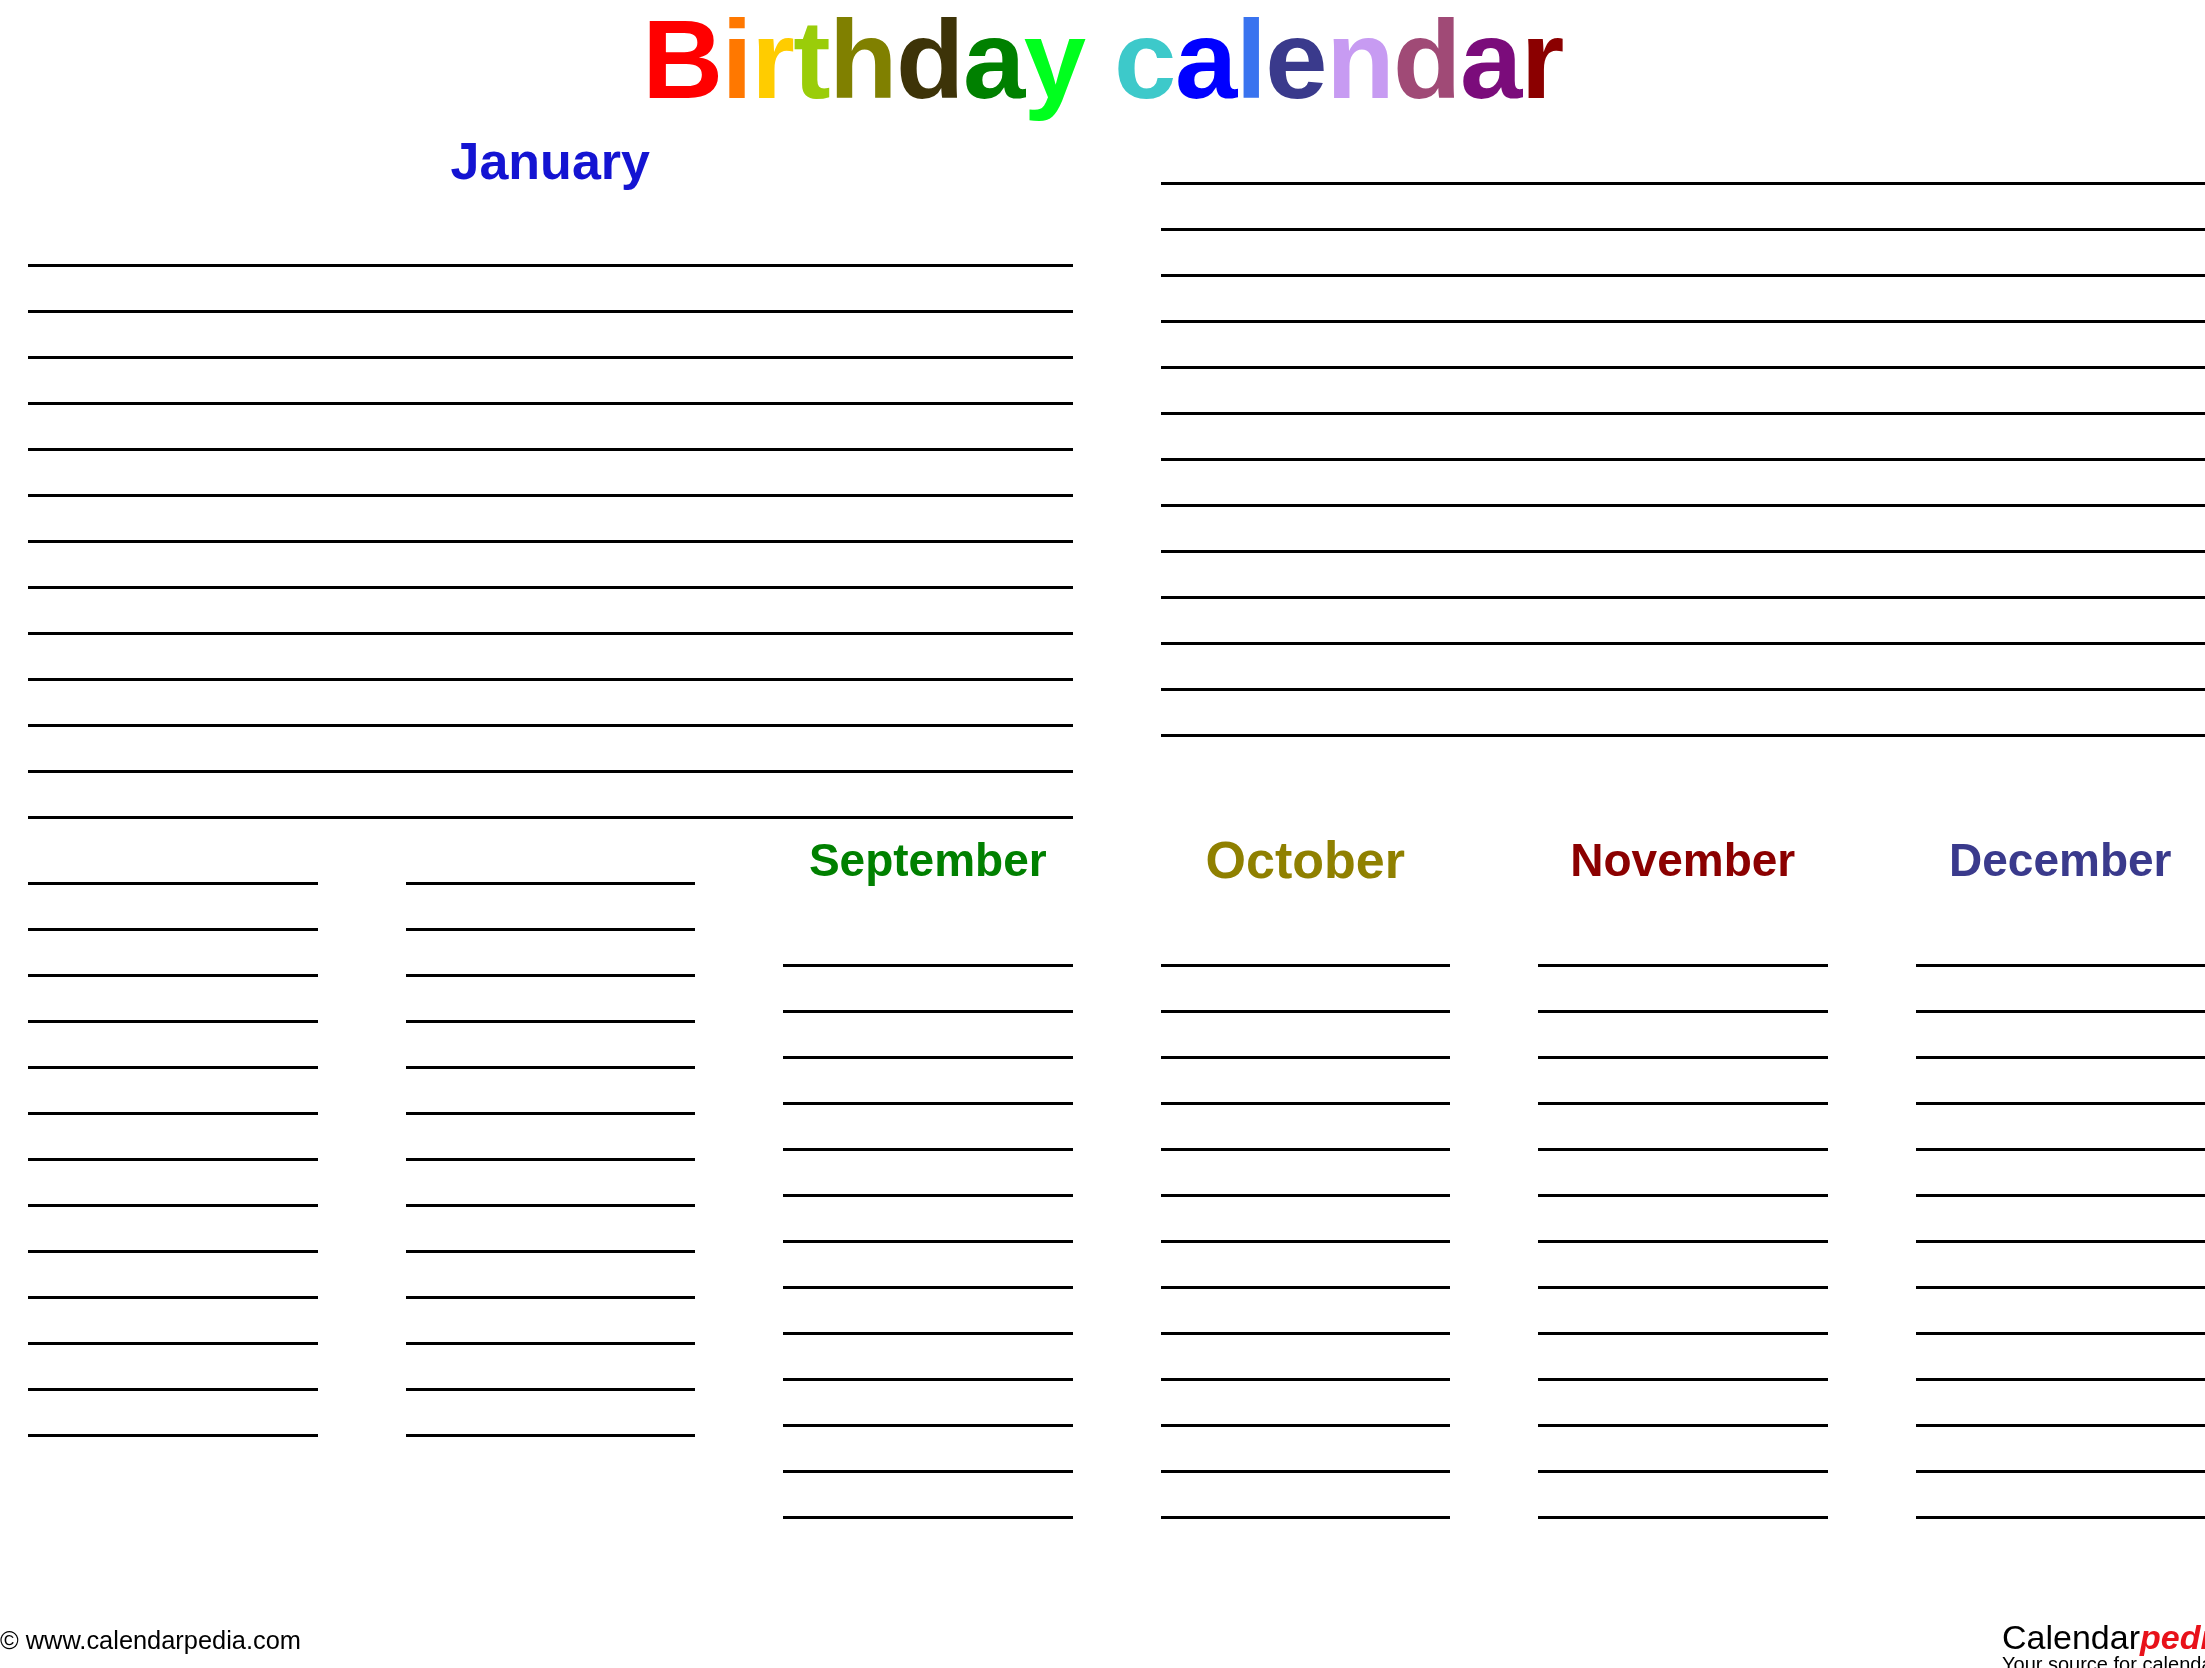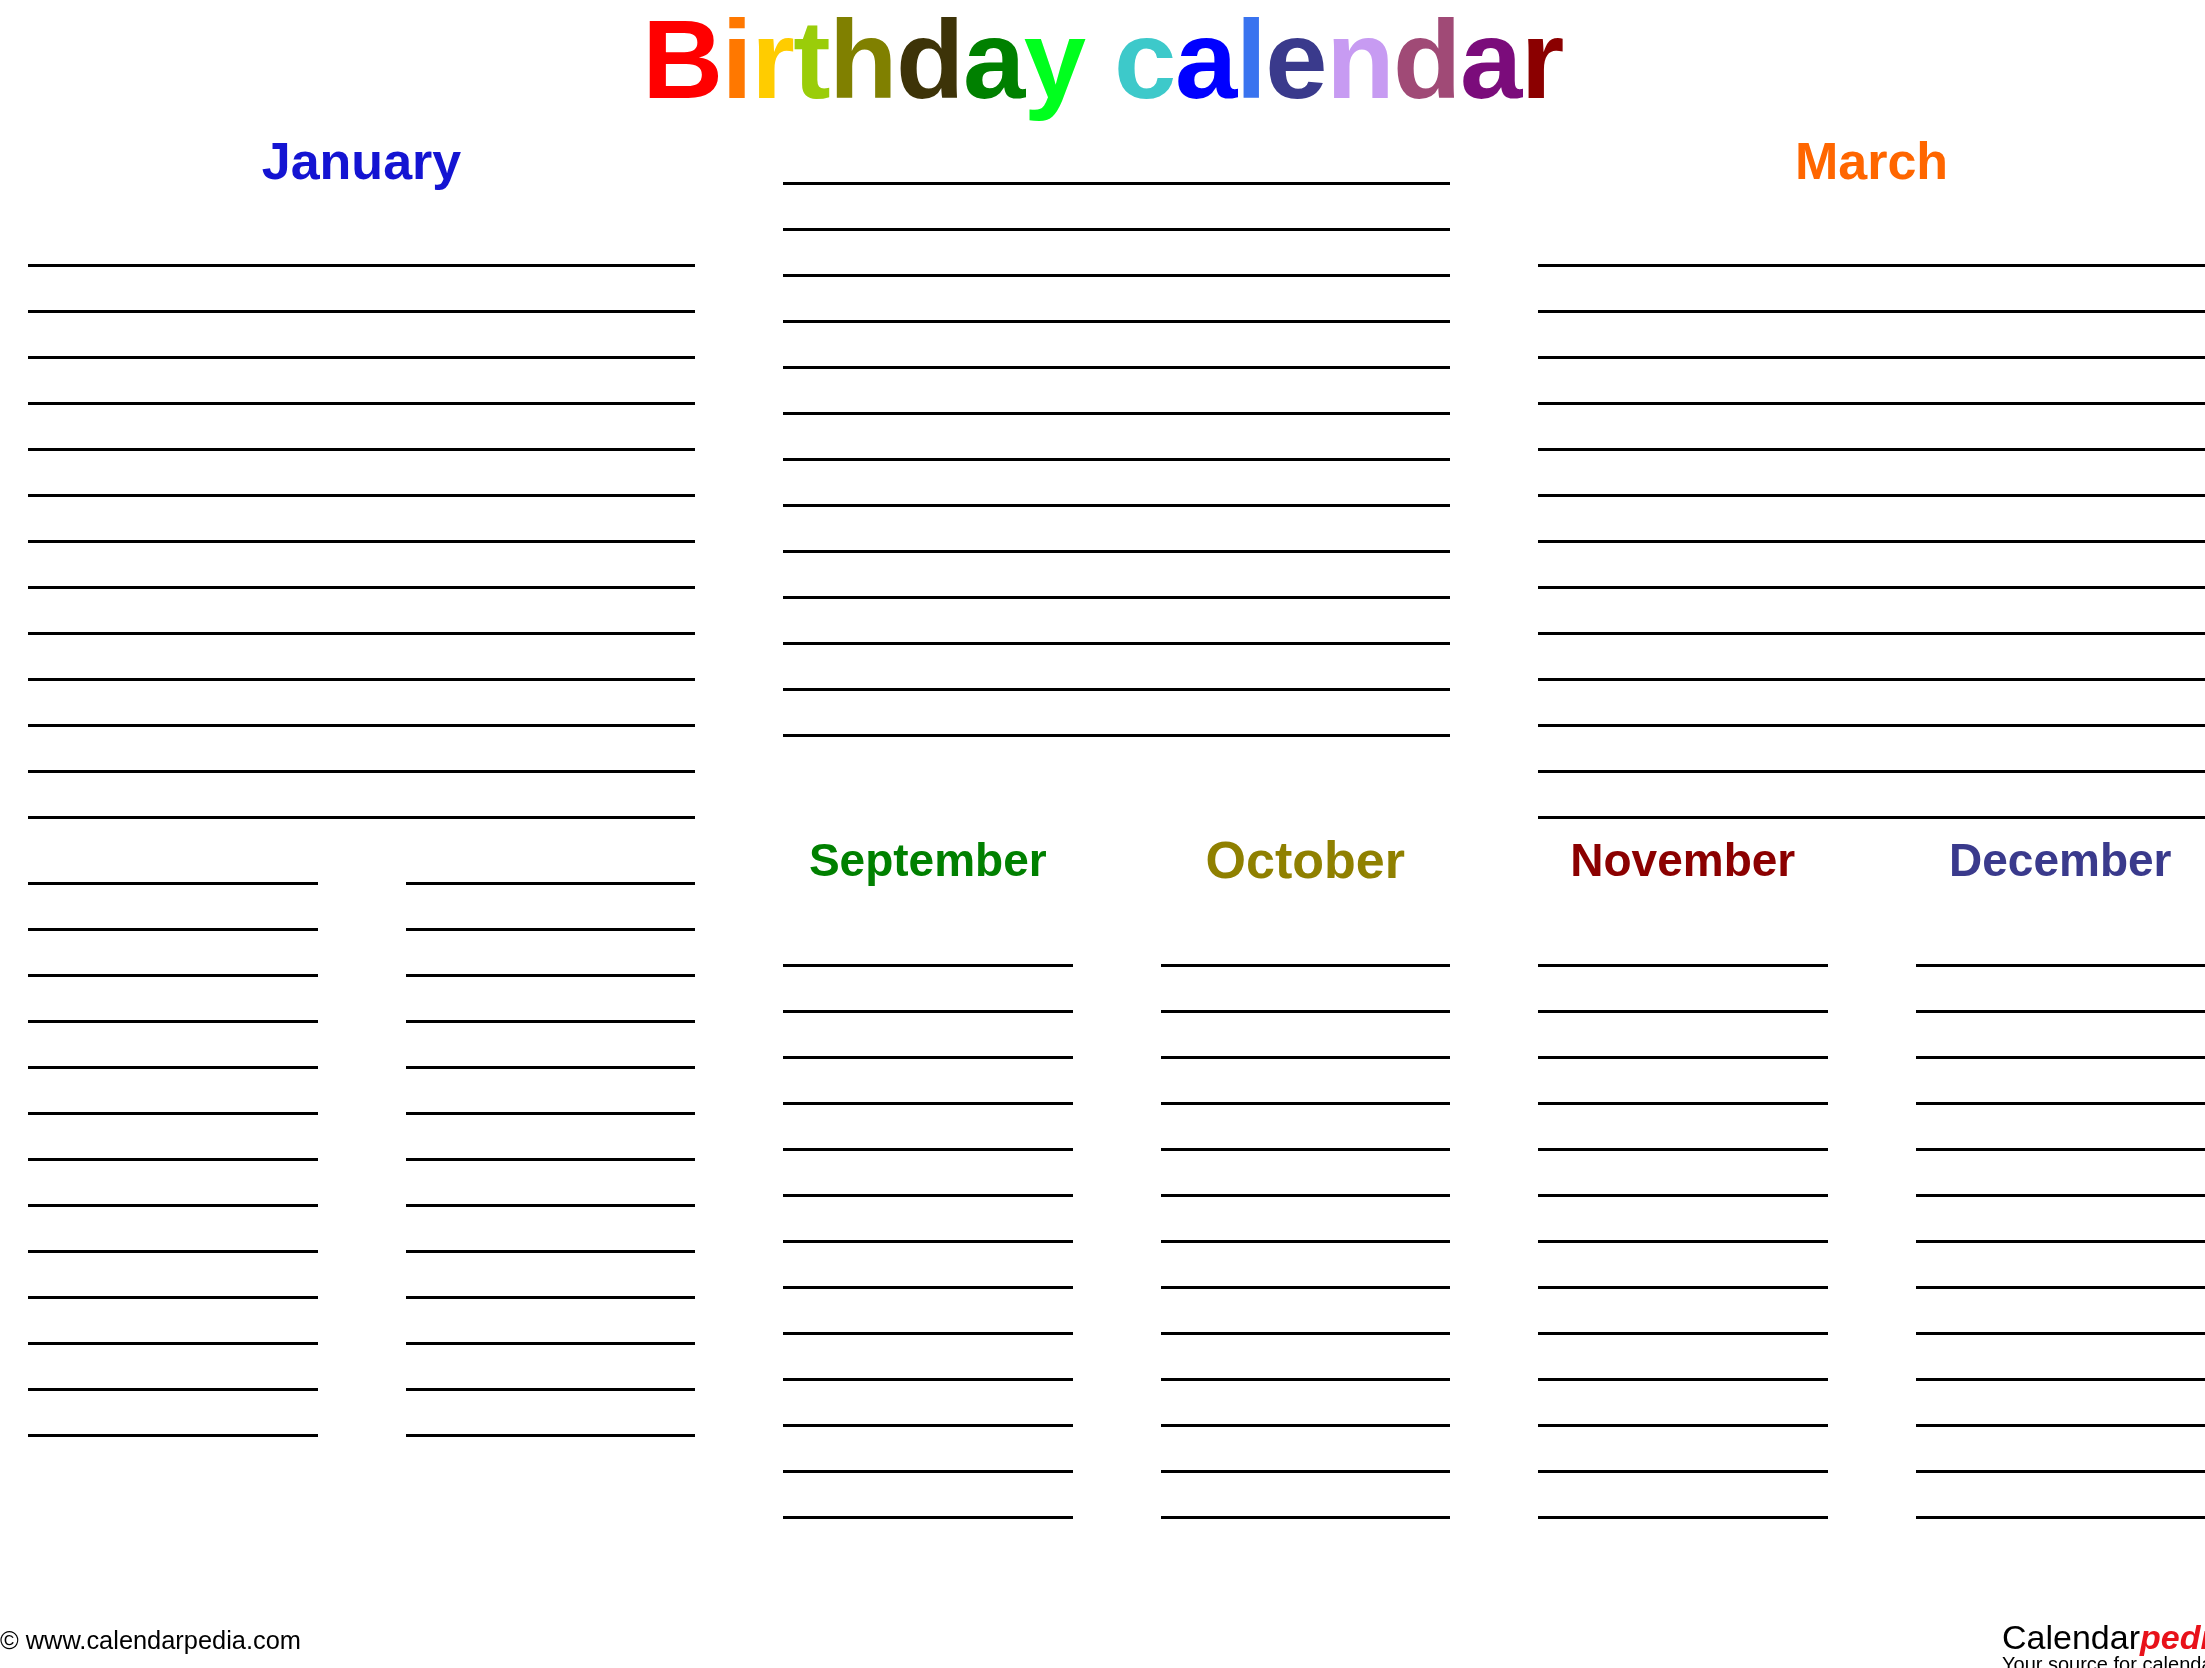--- a/index.html
+++ b/index.html
@@ -139,38 +139,20 @@
         <div class="wline" style="border-bottom-color: rgb(0, 0, 0);"></div>
         <div class="wline" style="border-bottom-color: rgb(0, 0, 0);"></div>
         <div class="wline" style="border-bottom-color: rgb(0, 0, 0);"></div>
         <div class="wline" style="border-bottom-color: rgb(0, 0, 0);"></div>
         <div class="wline" style="border-bottom-color: rgb(0, 0, 0);"></div>
         <div class="wline" style="border-bottom-color: rgb(0, 0, 0);"></div>
         <div class="wline" style="border-bottom-color: rgb(0, 0, 0);"></div>
         <div class="wline" style="border-bottom-color: rgb(0, 0, 0);"></div>
       </div>
     </div>
-    <div class="month-col">
-      <div class="month-head" style="color: rgb(255, 102, 0);">March</div>
-      <div class="lines">
-        <div class="wline" style="border-bottom-color: rgb(0, 0, 0);"></div>
-        <div class="wline" style="border-bottom-color: rgb(0, 0, 0);"></div>
-        <div class="wline" style="border-bottom-color: rgb(0, 0, 0);"></div>
-        <div class="wline" style="border-bottom-color: rgb(0, 0, 0);"></div>
-        <div class="wline" style="border-bottom-color: rgb(0, 0, 0);"></div>
-        <div class="wline" style="border-bottom-color: rgb(0, 0, 0);"></div>
-        <div class="wline" style="border-bottom-color: rgb(0, 0, 0);"></div>
-        <div class="wline" style="border-bottom-color: rgb(0, 0, 0);"></div>
-        <div class="wline" style="border-bottom-color: rgb(0, 0, 0);"></div>
-        <div class="wline" style="border-bottom-color: rgb(0, 0, 0);"></div>
-        <div class="wline" style="border-bottom-color: rgb(0, 0, 0);"></div>
-        <div class="wline" style="border-bottom-color: rgb(0, 0, 0);"></div>
-        <div class="wline" style="border-bottom-color: rgb(0, 0, 0);"></div>
-      </div>
-    </div>
   </div>
 
 <div class="section" id="section-1">
     <div class="month-col">
       <div class="lines">
         <div class="wline" style="border-bottom-color: rgb(0, 0, 0);"></div>
         <div class="wline" style="border-bottom-color: rgb(0, 0, 0);"></div>
         <div class="wline" style="border-bottom-color: rgb(0, 0, 0);"></div>
         <div class="wline" style="border-bottom-color: rgb(0, 0, 0);"></div>
         <div class="wline" style="border-bottom-color: rgb(0, 0, 0);"></div>

